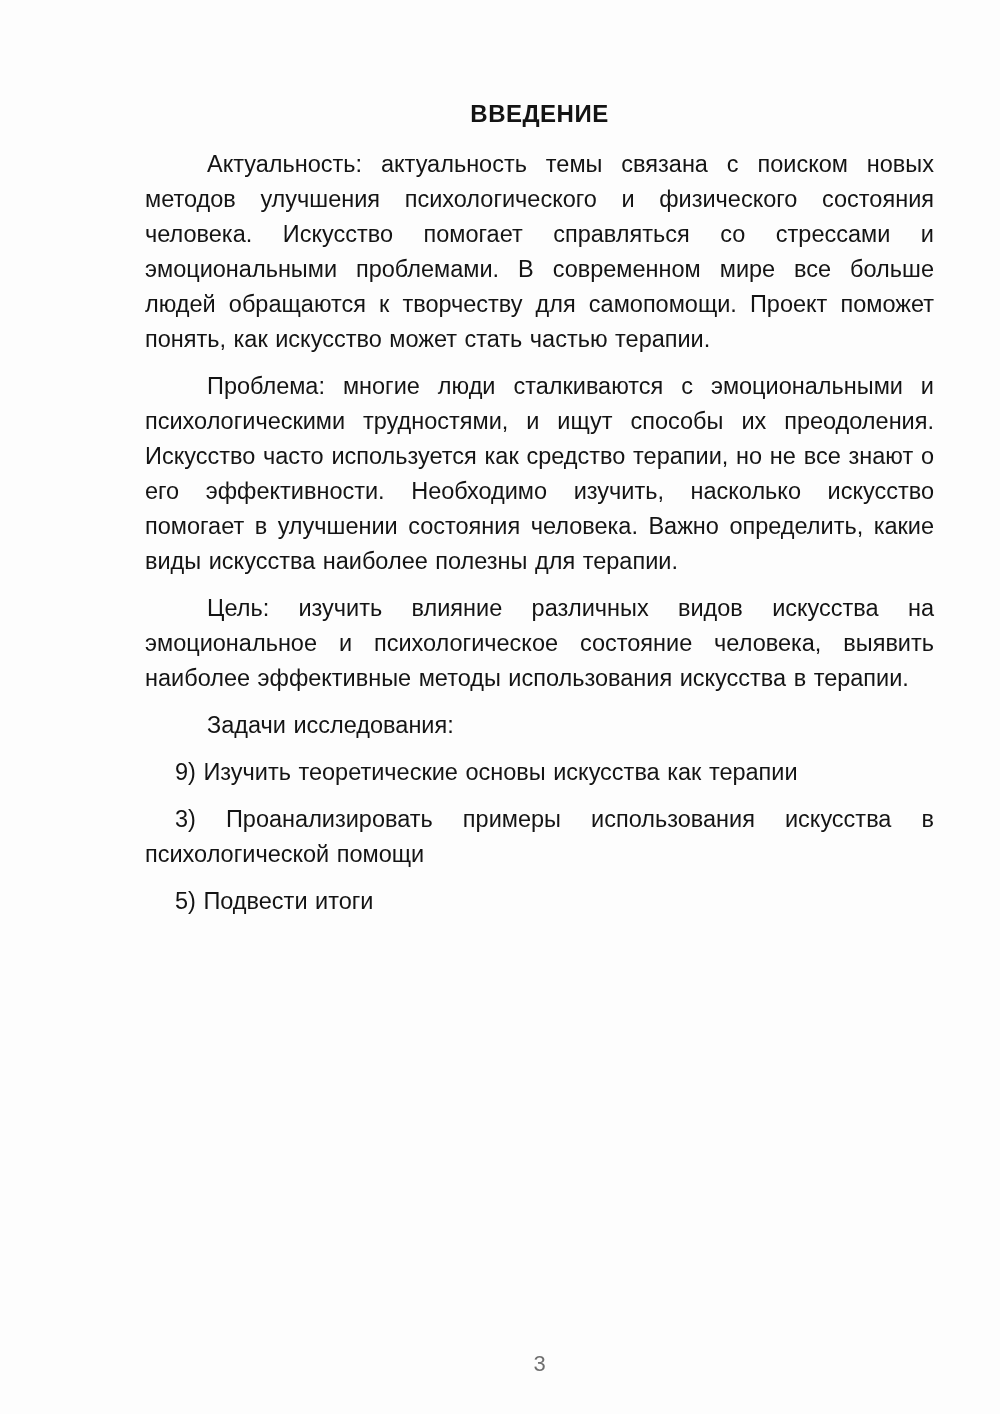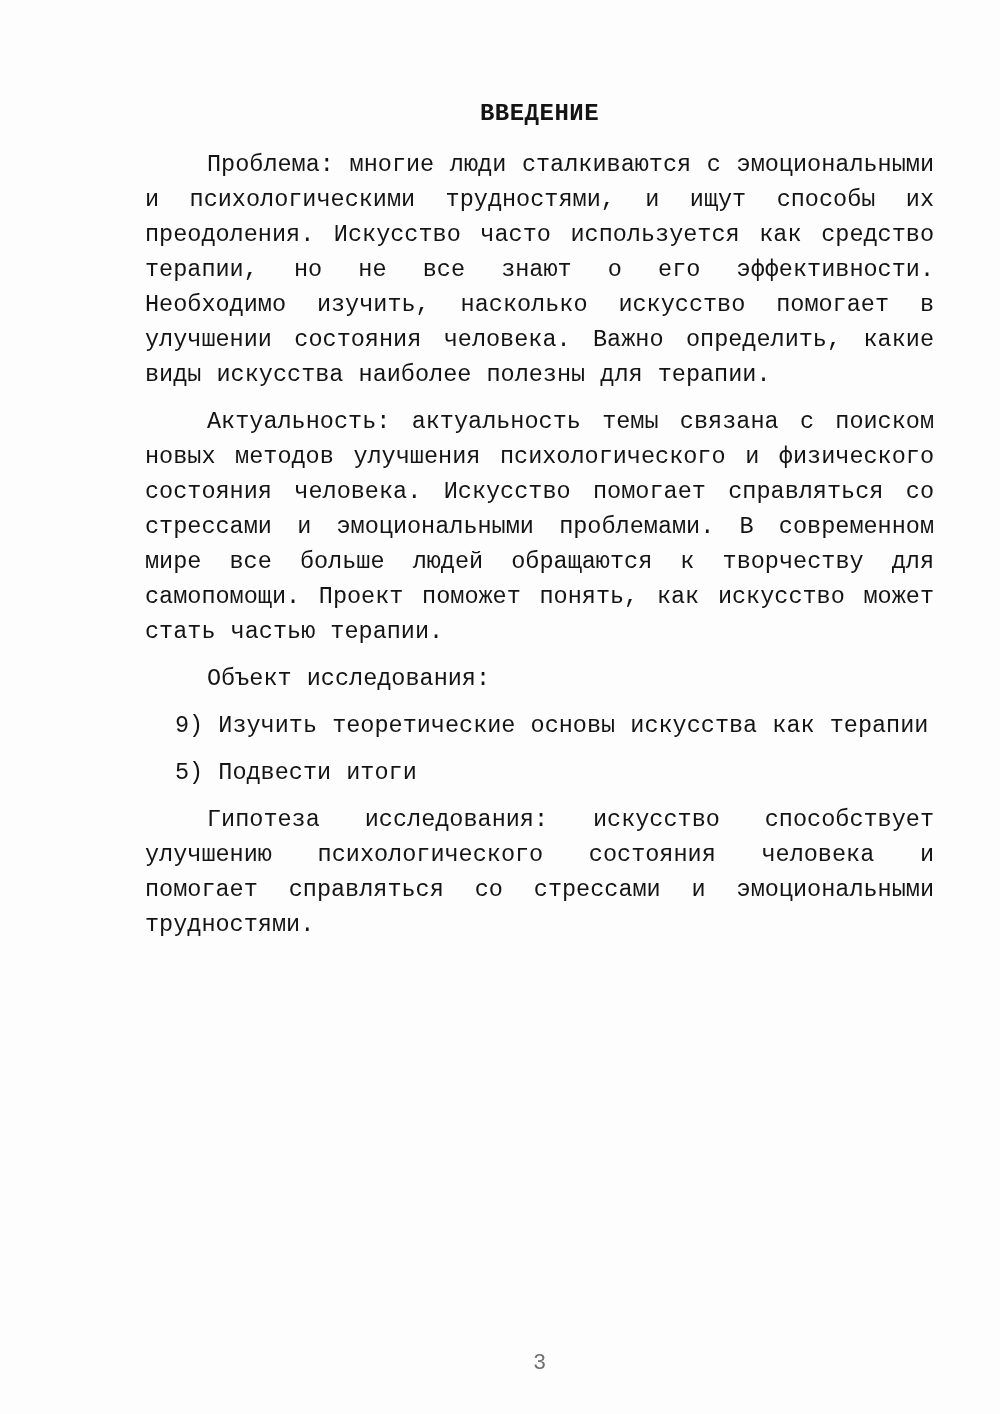--- a/index.html
+++ b/index.html
@@ -7,21 +7,21 @@
     padding: 0;
     background: #ffffff;
   }
   .page {
     position: relative;
     width: 1000px;
     height: 1414px;
     box-sizing: border-box;
     background: #fdfdfd;
     color: #141414;
-    font-family: Liberation Mono, monospace;
+    font-family: Liberation Sans, sans-serif;
     padding: 96px 66px 0 145px;
     overflow: hidden;
   }
   .doc-title {
     font-size: 24px;
     line-height: 35px;
     font-weight: bold;
     text-align: center;
     letter-spacing: 0.5px;
     margin: 0 0 16px 0;
@@ -48,33 +48,34 @@
     color: #6f6f6f;
   }
 </style>
 </head>
 <body>
 
 <div class="page">
 
   <h1 class="doc-title">ВВЕДЕНИЕ</h1>
 
+  <p class="para">Актуальность: актуальность темы связана с поиском новых методов улучшения психологического и физического состояния человека. Искусство помогает справляться со стрессами и эмоциональными проблемами. В современном мире все больше людей обращаются к творчеству для самопомощи. Проект поможет понять, как искусство может стать частью терапии.</p>
+
   <p class="para">Проблема: многие люди сталкиваются с эмоциональными и психологическими трудностями, и ищут способы их преодоления. Искусство часто используется как средство терапии, но не все знают о его эффективности. Необходимо изучить, насколько искусство помогает в улучшении состояния человека. Важно определить, какие виды искусства наиболее полезны для терапии.</p>
 
-  <p class="para">Актуальность: актуальность темы связана с поиском новых методов улучшения психологического и физического состояния человека. Искусство помогает справляться со стрессами и эмоциональными проблемами. В современном мире все больше людей обращаются к творчеству для самопомощи. Проект поможет понять, как искусство может стать частью терапии.</p>
+  <p class="para">Цель: изучить влияние различных видов искусства на эмоциональное и психологическое состояние человека, выявить наиболее эффективные методы использования искусства в терапии.</p>
 
-
-  <p class="para">Объект исследования:</p>
+  <p class="para">Задачи исследования:</p>
 
   <p class="para list-para">9) Изучить теоретические основы искусства как терапии</p>
 
 
+  <p class="para list-para">3) Проанализировать примеры использования искусства в психологической помощи</p>
 
 
   <p class="para list-para">5) Подвести итоги</p>
 
 
 
-  <p class="para">Гипотеза исследования: искусство способствует улучшению психологического состояния человека и помогает справляться со стрессами и эмоциональными трудностями.</p>
 
   <div class="page-number">3</div>
 
 </div>
 
 </body></html>

